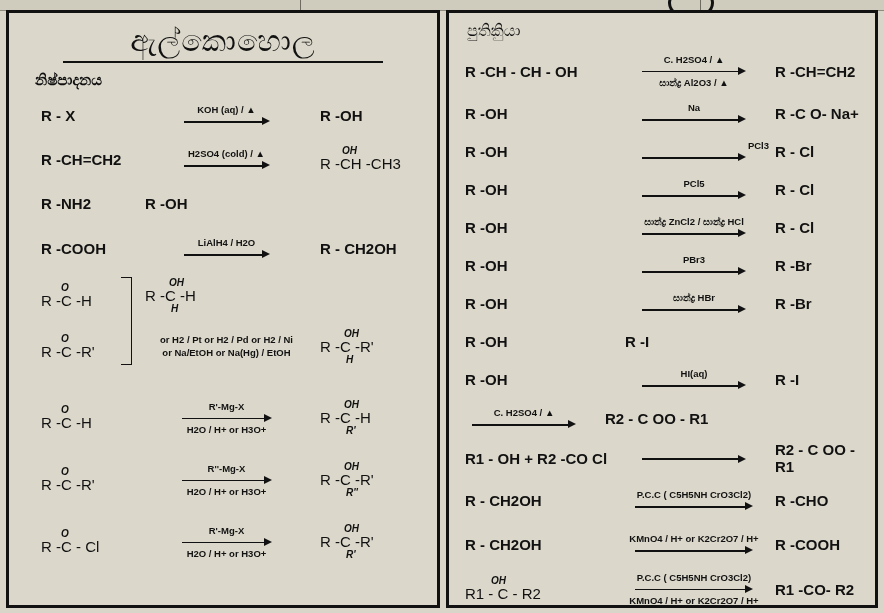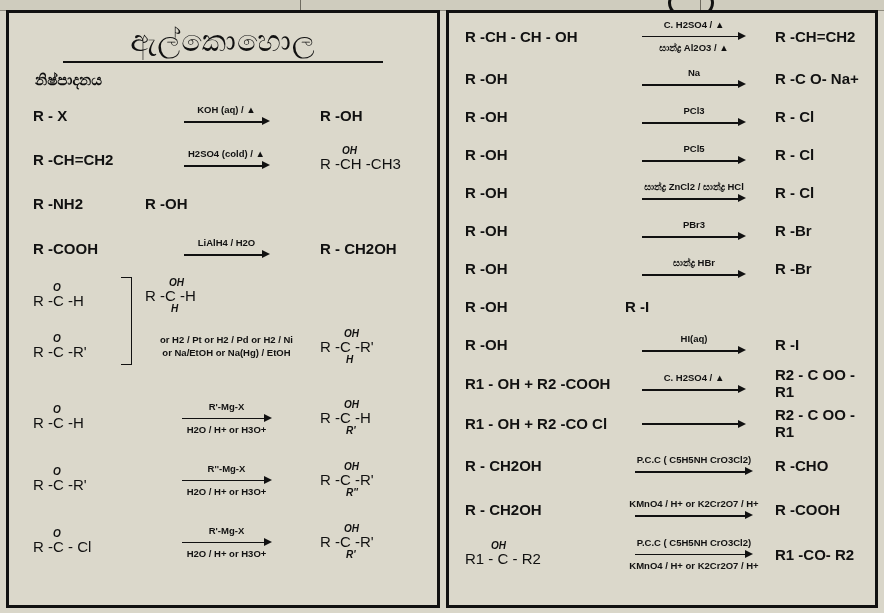--- a/index.html
+++ b/index.html
@@ -57,21 +57,21 @@
     font-family:"DejaVu Sans", sans-serif;
     margin:8px 0 8px 18px;
   }
 
   .rows{position:relative;}
   .row{
     display:flex;align-items:center;
     position:relative;
   }
   .cell-left{
-    width:130px;padding-left:24px;box-sizing:border-box;
+    width:130px;padding-left:32px;box-sizing:border-box;
     font-size:15px;font-weight:bold;
   }
   .cell-mid{
     width:175px;box-sizing:border-box;
     text-align:center;position:relative;
   }
   .cell-right{
     flex:1;box-sizing:border-box;
     font-size:15px;font-weight:bold;padding-left:6px;
   }
@@ -234,20 +234,21 @@
           <span class="small-top" style="margin-left:24px;">OH</span>
           <span class="mid-line">R -C -R'</span>
           <span class="small-top" style="margin-left:26px;">R'</span>
         </div>
       </div>
 
     </div>
   </div>
 
   <div class="panel" id="right-panel">
+    <div class="rt-head">පුතිකිුයා</div>
 
     <div class="rows">
 
       <div class="row" style="height:46px;">
         <div class="cell-left" style="width:170px;padding-left:16px;">R -CH - CH - OH</div>
         <div class="cell-mid" style="width:150px;">
           <span class="cond">C. H2SO4 / ▲</span>
           <span class="arrow" style="width:104px;"></span>
           <span class="cond-below">සාන්ද්‍ර Al2O3 / ▲</span>
         </div>
@@ -258,21 +259,21 @@
         <div class="cell-left" style="width:170px;padding-left:16px;">R -OH</div>
         <div class="cell-mid" style="width:150px;">
           <span class="cond">Na</span>
           <span class="arrow" style="width:104px;"></span>
         </div>
         <div class="cell-right">R -C O- Na+</div>
       </div>
 
       <div class="row" style="height:38px;">
         <div class="cell-left" style="width:170px;padding-left:16px;">R -OH</div>
-        <div class="cell-mid" style="width:150px;">
+        <div class="cell-mid" style="width:150px;text-align:right;">
           <span class="cond">PCl3</span>
           <span class="arrow" style="width:104px;"></span>
         </div>
         <div class="cell-right">R - Cl</div>
       </div>
 
       <div class="row" style="height:38px;">
         <div class="cell-left" style="width:170px;padding-left:16px;">R -OH</div>
         <div class="cell-mid" style="width:150px;">
           <span class="cond">PCl5</span>
@@ -316,21 +317,20 @@
       <div class="row" style="height:38px;">
         <div class="cell-left" style="width:170px;padding-left:16px;">R -OH</div>
         <div class="cell-mid" style="width:150px;">
           <span class="cond">HI(aq)</span>
           <span class="arrow" style="width:104px;"></span>
         </div>
         <div class="cell-right">R -I</div>
       </div>
 
       <div class="row" style="height:40px;">
-        <div class="cell-left" style="width:170px;padding-left:16px;">R1 - OH + R2 -COOH</div>
         <div class="cell-mid" style="width:150px;">
           <span class="cond">C. H2SO4 / ▲</span>
           <span class="arrow" style="width:104px;"></span>
         </div>
         <div class="cell-right">R2 - C OO - R1</div>
       </div>
 
       <div class="row" style="height:40px;">
         <div class="cell-left" style="width:170px;padding-left:16px;">R1 - OH + R2 -CO Cl</div>
         <div class="cell-mid" style="width:150px;">

